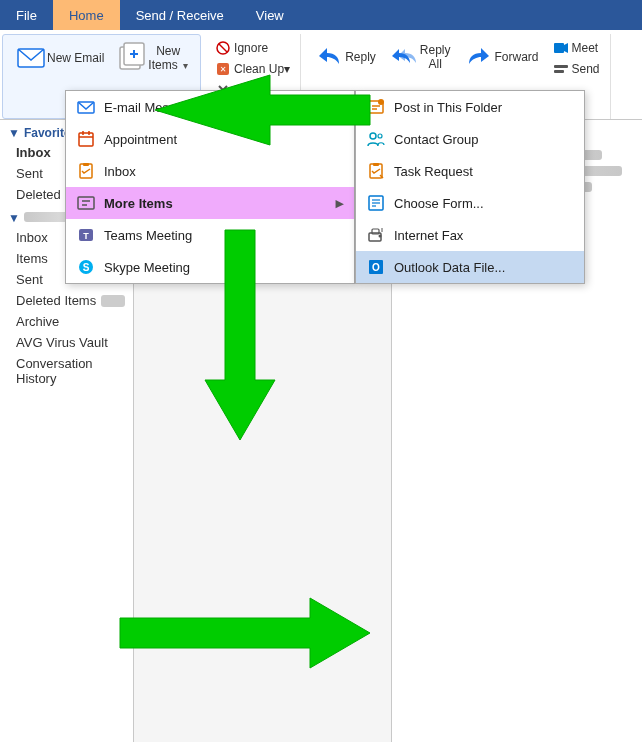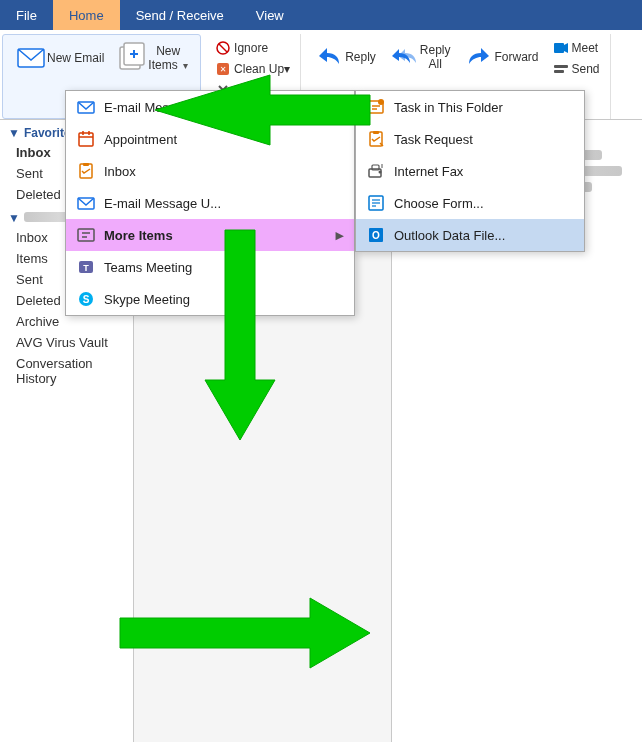--- a/index.html
+++ b/index.html
@@ -570,29 +570,20 @@
     <div class="di-icon icon-task">
       <svg width="18" height="18" viewBox="0 0 18 18">
         <rect x="3" y="2" width="12" height="14" rx="1" fill="none" stroke="#e07800" stroke-width="1.5"></rect>
         <rect x="6" y="1" width="6" height="3" rx="1" fill="#e07800"></rect>
         <polyline points="5,9 7,11 13,7" fill="none" stroke="#e07800" stroke-width="1.5"></polyline>
       </svg>
     </div>
     <span>Inbox</span>
   </div>
 
-  <div class="dropdown-item">
-    <div class="di-icon icon-email">
-      <svg width="18" height="18" viewBox="0 0 18 18">
-        <rect x="1" y="4" width="16" height="11" rx="1" fill="none" stroke="#1a73e8" stroke-width="1.5"></rect>
-        <polyline points="1,4 9,11 17,4" fill="none" stroke="#1a73e8" stroke-width="1.5"></polyline>
-      </svg>
-    </div>
-    <span>E-mail Message U...</span>
-  </div>
 
   <div class="dropdown-item highlighted more-items-row">
     <div class="di-icon">
       <svg width="18" height="18" viewBox="0 0 18 18">
         <rect x="1" y="3" width="16" height="12" rx="1" fill="none" stroke="#555" stroke-width="1.5"></rect>
         <line x1="5" y1="7" x2="13" y2="7" stroke="#555" stroke-width="1.5"></line>
         <line x1="5" y1="11" x2="10" y2="11" stroke="#555" stroke-width="1.5"></line>
       </svg>
     </div>
     <strong>More Items</strong>
@@ -624,61 +615,72 @@
 
   <div class="dropdown-item">
     <div class="di-icon">
       <svg width="18" height="18" viewBox="0 0 18 18">
         <rect x="2" y="3" width="14" height="12" rx="1" fill="none" stroke="#e07800" stroke-width="1.5"></rect>
         <line x1="5" y1="8" x2="13" y2="8" stroke="#e07800" stroke-width="1.5"></line>
         <line x1="5" y1="11" x2="10" y2="11" stroke="#e07800" stroke-width="1.5"></line>
         <circle cx="14" cy="4" r="3" fill="#e07800"></circle>
       </svg>
     </div>
-    <span>Task in This Folder</span>
-  </div>
-
+    <span>Post in This Folder</span>
+  </div>
+
+  <div class="dropdown-item">
+    <div class="di-icon icon-contactgrp">
+      <svg width="18" height="18" viewBox="0 0 18 18">
+        <circle cx="6" cy="6" r="3" fill="none" stroke="#0099bc" stroke-width="1.5"></circle>
+        <circle cx="13" cy="6" r="2" fill="none" stroke="#0099bc" stroke-width="1.2"></circle>
+        <path d="M1,16 C1,12 11,12 11,16" fill="none" stroke="#0099bc" stroke-width="1.5"></path>
+        <path d="M11,15 C11,12 17,12 17,15" fill="none" stroke="#0099bc" stroke-width="1.2"></path>
+      </svg>
+    </div>
+    <span>Contact Group</span>
+  </div>
 
   <div class="dropdown-item">
     <div class="di-icon icon-taskreq">
       <svg width="18" height="18" viewBox="0 0 18 18">
         <rect x="3" y="2" width="12" height="14" rx="1" fill="none" stroke="#e07800" stroke-width="1.5"></rect>
         <rect x="6" y="1" width="6" height="3" rx="1" fill="#e07800"></rect>
         <polyline points="5,9 7,11 13,7" fill="none" stroke="#e07800" stroke-width="1.5"></polyline>
         <path d="M13,13 L16,16" stroke="#e07800" stroke-width="1.5"></path>
       </svg>
     </div>
     <span>Task Request</span>
+  </div>
+
+  <div class="dropdown-item">
+    <div class="di-icon icon-form">
+      <svg width="18" height="18" viewBox="0 0 18 18">
+        <rect x="2" y="2" width="14" height="14" rx="1" fill="none" stroke="#0078d4" stroke-width="1.5"></rect>
+        <line x1="5" y1="6" x2="13" y2="6" stroke="#0078d4" stroke-width="1.2"></line>
+        <line x1="5" y1="9" x2="13" y2="9" stroke="#0078d4" stroke-width="1.2"></line>
+        <line x1="5" y1="12" x2="9" y2="12" stroke="#0078d4" stroke-width="1.2"></line>
+      </svg>
+    </div>
+    <span>Choose Form...</span>
   </div>
 
   <div class="dropdown-item">
     <div class="di-icon icon-fax">
       <svg width="18" height="18" viewBox="0 0 18 18">
         <rect x="2" y="7" width="12" height="8" rx="1" fill="none" stroke="#555" stroke-width="1.5"></rect>
         <rect x="5" y="3" width="7" height="5" rx="1" fill="none" stroke="#555" stroke-width="1.2"></rect>
         <circle cx="13" cy="10" r="1.5" fill="#555"></circle>
         <line x1="14" y1="3" x2="16" y2="3" stroke="#555" stroke-width="1.2"></line>
         <line x1="14" y1="5" x2="16" y2="5" stroke="#555" stroke-width="1.2"></line>
       </svg>
     </div>
     <span>Internet Fax</span>
   </div>
 
-  <div class="dropdown-item">
-    <div class="di-icon icon-form">
-      <svg width="18" height="18" viewBox="0 0 18 18">
-        <rect x="2" y="2" width="14" height="14" rx="1" fill="none" stroke="#0078d4" stroke-width="1.5"></rect>
-        <line x1="5" y1="6" x2="13" y2="6" stroke="#0078d4" stroke-width="1.2"></line>
-        <line x1="5" y1="9" x2="13" y2="9" stroke="#0078d4" stroke-width="1.2"></line>
-        <line x1="5" y1="12" x2="9" y2="12" stroke="#0078d4" stroke-width="1.2"></line>
-      </svg>
-    </div>
-    <span>Choose Form...</span>
-  </div>
-
   <div class="dropdown-item highlighted">
     <div class="di-icon icon-outlook">
       <svg width="18" height="18" viewBox="0 0 18 18">
         <rect x="2" y="2" width="14" height="14" rx="1" fill="#0078d4"></rect>
         <text x="9" y="13" text-anchor="middle" fill="white" font-size="10" font-weight="bold">O</text>
       </svg>
     </div>
     <span>Outlook Data File...</span>
   </div>
 </div>

